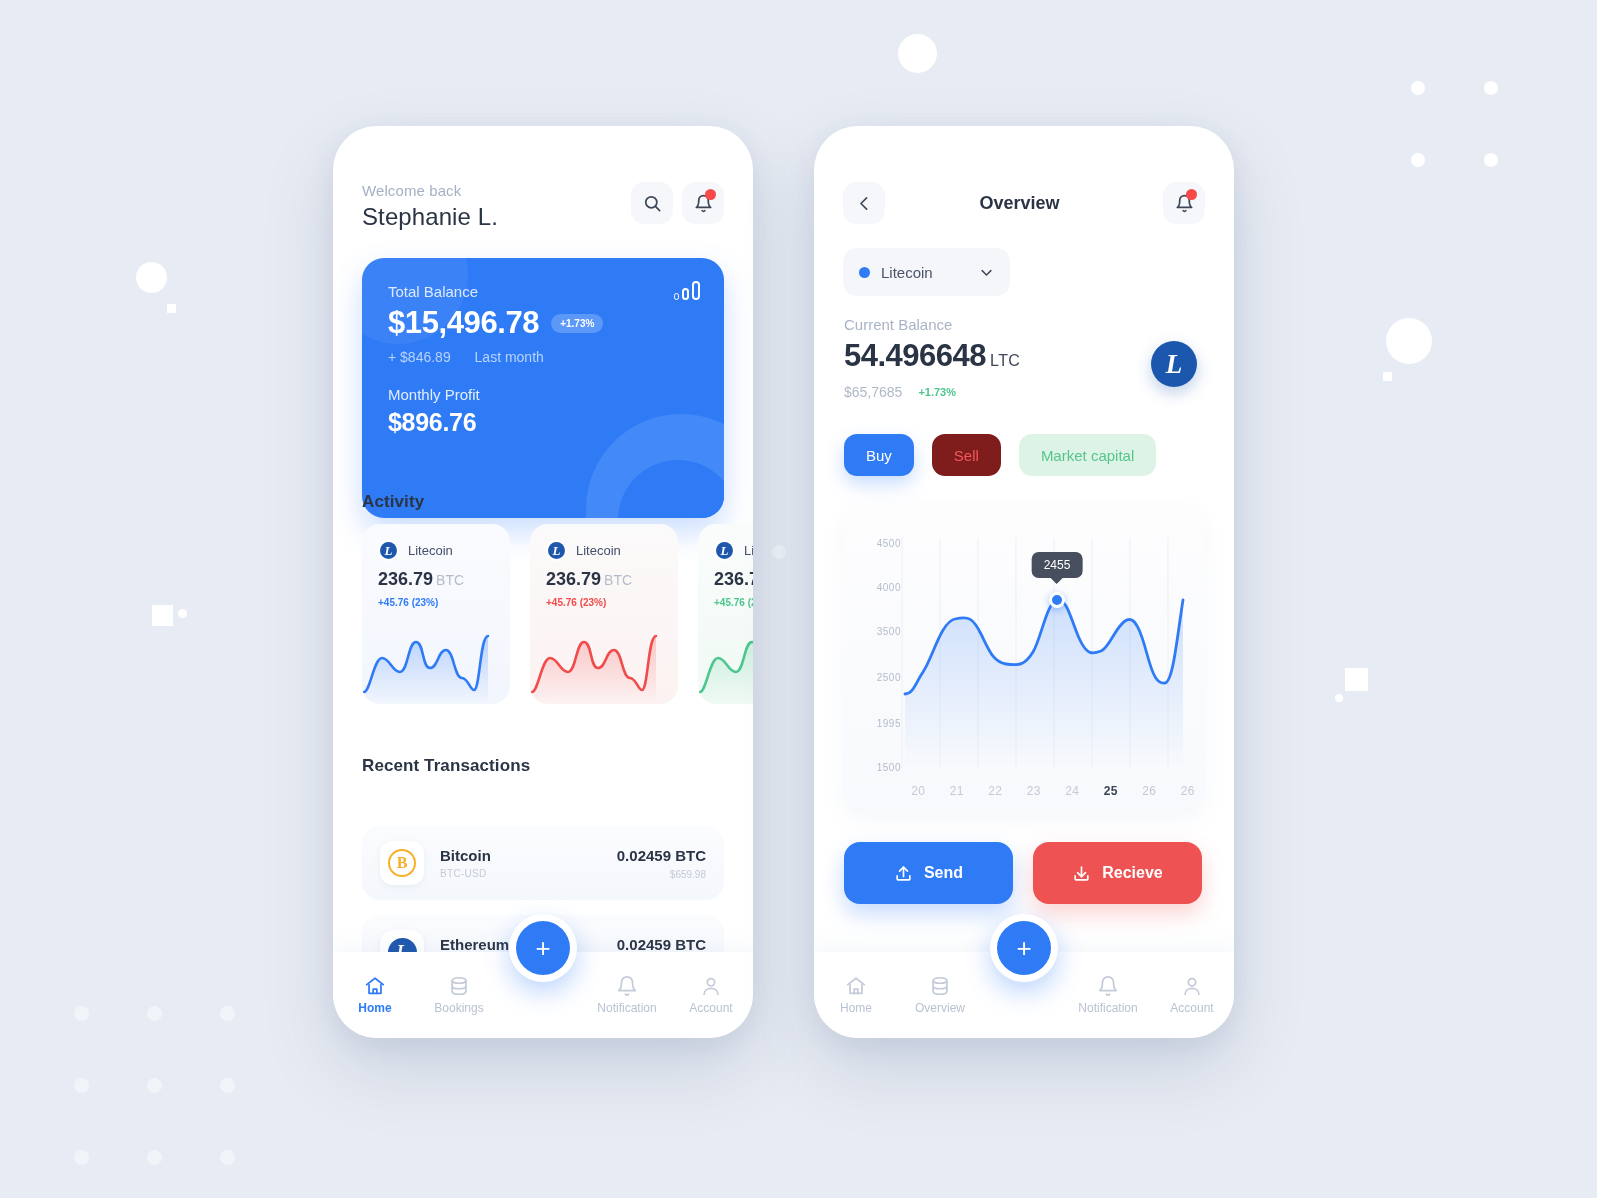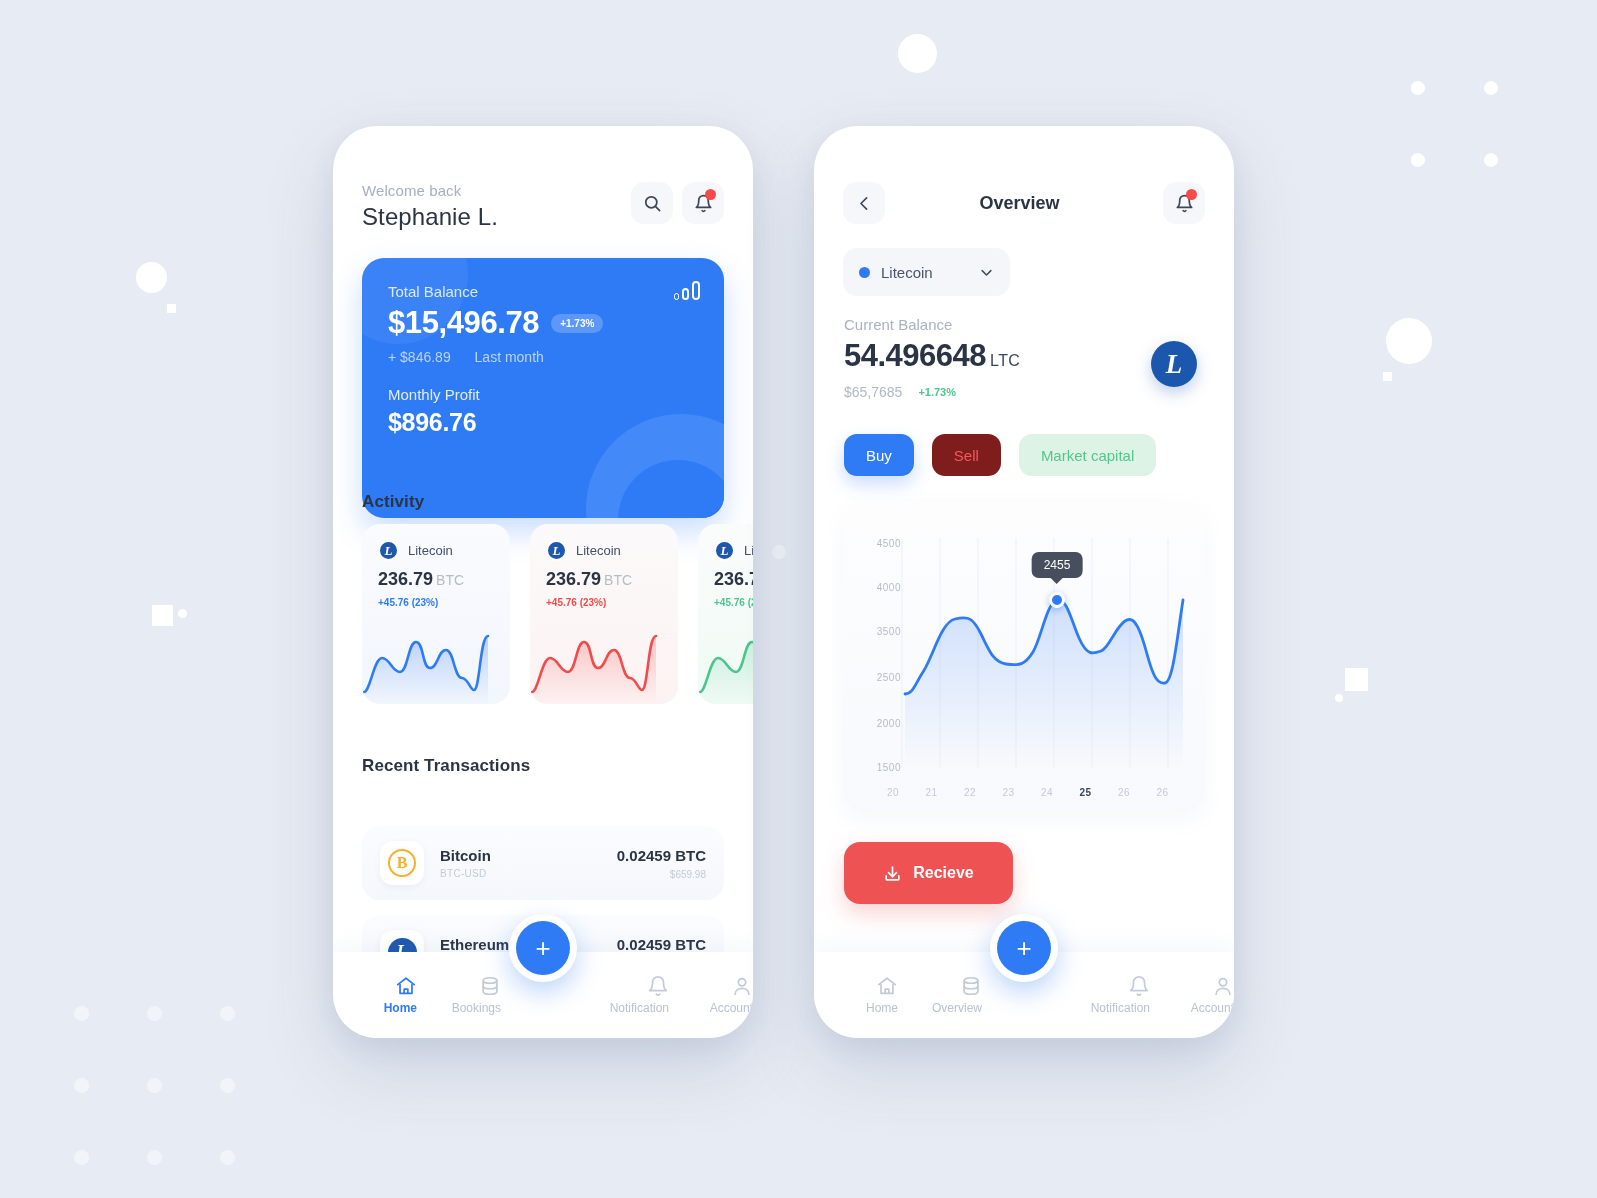--- a/index.html
+++ b/index.html
@@ -123,21 +123,21 @@
   .tx-right { text-align: right; }
   .tx-amt { font-size: 15px; font-weight: bold; color: #2b3445; }
   .tx-usd { font-size: 10px; color: #c3cad6; margin-top: 5px; }
 
   
   .botbar {
     position: absolute; left: 0; right: 0; bottom: 0; height: 86px;
     background: #fff; display: flex; align-items: center;
     box-shadow: 0 -6px 20px rgba(120,140,180,.07);
   }
-  .nav-item { flex: 1; display: flex; flex-direction: column; align-items: flex-end; gap: 4px; cursor: pointer; }
+  .nav-item { flex: 1; display: flex; flex-direction: column; align-items: center; gap: 4px; cursor: pointer; }
   .nav-item.spacer { pointer-events: none; }
   .nav-label { font-size: 12px; color: #b9c2d2; }
   .nav-item.active .nav-label { color: #2f7bf6; font-weight: bold; }
   .fab-wrap { position: absolute; left: 50%; transform: translateX(-50%); bottom: 56px; }
   .fab-halo {
     width: 68px; height: 68px; border-radius: 50%; background: #fff;
     display: flex; align-items: center; justify-content: center;
     box-shadow: 0 10px 26px rgba(47,123,246,.32);
   }
   .fab {
@@ -181,21 +181,21 @@
 
   .chart-card {
     position: absolute; left: 29px; top: 376px; width: 362px; height: 310px;
     border-radius: 22px; background: linear-gradient(180deg,#fdfdfe 0%, #f7f9fc 100%);
     box-shadow: 0 8px 22px rgba(120,140,180,.07);
   }
   .chart-svg { position: absolute; left: 0; top: 0; }
   .y-labels { position: absolute; left: 16px; top: 20px; width: 42px; }
   .y-lab { position: absolute; right: 0; font-size: 10px; color: #b3bccb; letter-spacing: .5px; }
   .x-labels { position: absolute; left: 44px; right: 10px; bottom: 14px; display: flex; }
-  .x-lab { flex: 1; text-align: left; font-size: 10px; color: #c2cad7; letter-spacing: .5px; }
+  .x-lab { flex: 1; text-align: right; font-size: 12px; color: #c2cad7; letter-spacing: .5px; }
   .x-lab.active { color: #3b4556; font-weight: bold; }
   .tooltip {
     position: absolute; background: #474f5e; color: #fff; font-size: 12px;
     padding: 6px 12px; border-radius: 7px; transform: translateX(-50%);
   }
   .tooltip:after {
     content: ""; position: absolute; left: 50%; bottom: -6px; transform: translateX(-50%);
     border-left: 7px solid transparent; border-right: 7px solid transparent;
     border-top: 7px solid #474f5e;
   }
@@ -517,40 +517,48 @@
           C292 112 298 130 304 152
           C310 174 314 182 322 181
           C330 180 334 136 340 98" fill="none" stroke="#2f7bf6" stroke-width="2.8" stroke-linecap="round" stroke-linejoin="round"></path>
       </svg>
 
       <div class="y-labels">
         <div class="y-lab" style="top:16px">4500</div>
         <div class="y-lab" style="top:60px">4000</div>
         <div class="y-lab" style="top:104px">3500</div>
         <div class="y-lab" style="top:150px">2500</div>
-        <div class="y-lab" style="top:196px">2000</div>
+        <div class="y-lab" style="top:196px">1995</div>
         <div class="y-lab" style="top:240px">1500</div>
       </div>
 
       <div class="x-labels">
         <div class="x-lab">20</div>
         <div class="x-lab">21</div>
         <div class="x-lab">22</div>
         <div class="x-lab">23</div>
         <div class="x-lab">24</div>
         <div class="x-lab active">25</div>
         <div class="x-lab">26</div>
         <div class="x-lab">26</div>
       </div>
 
       <div class="tooltip" style="left:214px; top:50px;">2455</div>
       <div class="chart-dot" style="left:214px; top:98px;"></div>
     </div>
 
     <div class="action-row">
+      <div class="action-btn send">
+        <svg width="19" height="19" viewBox="0 0 24 24" fill="none" stroke="#fff" stroke-width="2.1" stroke-linecap="round" stroke-linejoin="round">
+          <path d="M12 16 V4"></path>
+            <polyline points="7 9 12 4 17 9"></polyline>
+            <path d="M4 15v4a1 1 0 0 0 1 1h14a1 1 0 0 0 1-1v-4"></path>
+        </svg>
+        <span>Send</span>
+      </div>
       <div class="action-btn recv">
         <svg width="19" height="19" viewBox="0 0 24 24" fill="none" stroke="#fff" stroke-width="2.1" stroke-linecap="round" stroke-linejoin="round">
           <path d="M12 4 V16"></path>
             <polyline points="7 11 12 16 17 11"></polyline>
             <path d="M4 15v4a1 1 0 0 0 1 1h14a1 1 0 0 0 1-1v-4"></path>
         </svg>
         <span>Recieve</span>
       </div>
     </div>
 

